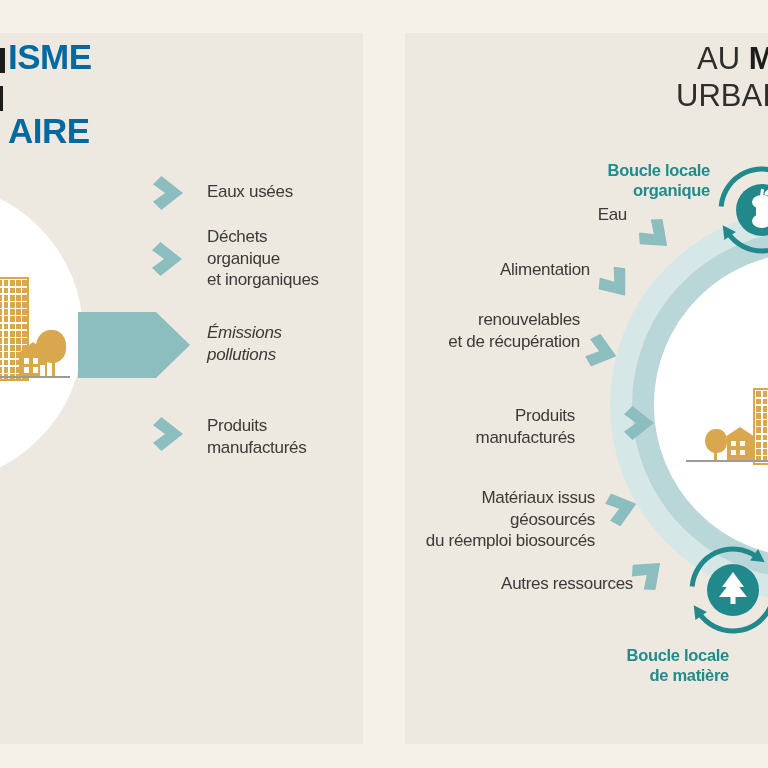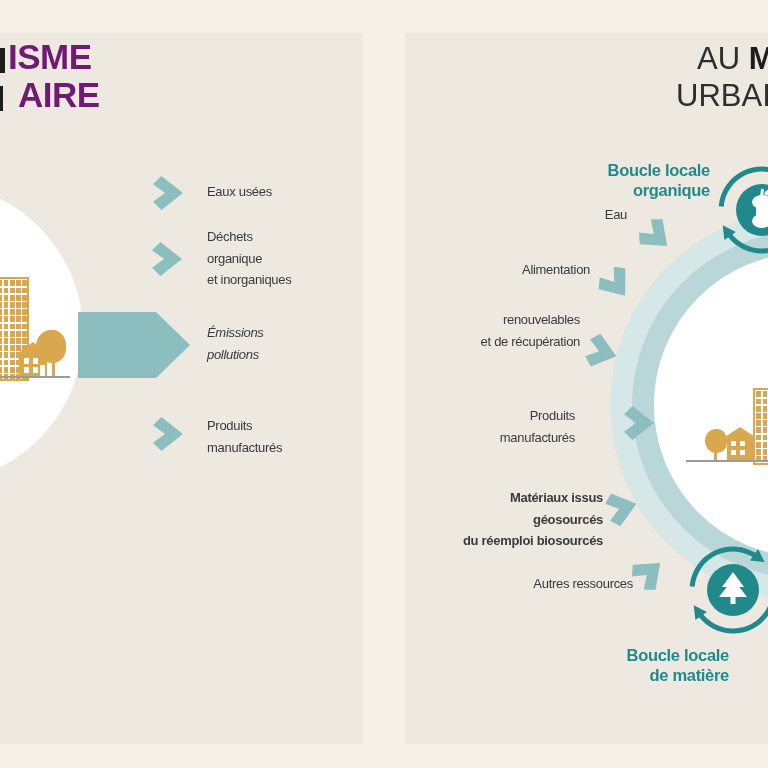--- a/index.html
+++ b/index.html
@@ -4,32 +4,32 @@
 <style>
   html,body{margin:0;padding:0;background:#f5f1e8;}
   .stage{position:relative;width:768px;height:768px;background:#f5f1e8;overflow:hidden;
          font-family:"Liberation Sans",sans-serif;}
   .panel{position:absolute;top:33px;height:711px;background:#eee9e0;}
   .panel.lp{left:0;width:363px;}
   .panel.rp{left:405px;width:363px;}
   svg.art{position:absolute;left:0;top:0;z-index:1;}
 
   
-  .ltitle{position:absolute;left:0;top:38px;z-index:3;color:#701a75;font-weight:bold;
+  .ltitle{position:absolute;left:0;top:38px;z-index:3;color:#0369a1;font-weight:bold;
           font-size:35px;line-height:38px;letter-spacing:-0.5px;}
   .ltitle .l1{padding-left:8px;display:block;}
-  .ltitle .l2{padding-left:18px;display:block;}
+  .ltitle .l2{padding-left:8px;display:block;margin-top:36px;}
   .sliver{position:absolute;background:#1d1d1b;z-index:3;}
   .rtitle{position:absolute;top:40px;left:676px;z-index:3;color:#2e2e2d;font-size:31px;
           line-height:37px;white-space:nowrap;}
   .rtitle .row1{display:block;padding-left:21px;}
   .rtitle b{color:#1d1d1b;}
 
   
-  .txt{position:absolute;z-index:3;color:#3a3a39;font-size:13px;line-height:21.5px;
+  .txt{position:absolute;z-index:3;color:#3a3a39;font-size:17px;line-height:21.5px;
        letter-spacing:-0.3px;white-space:nowrap;}
   .txt span{display:block;}
   .txt.ra{text-align:right;}
   .teal{color:#1f8b8c;font-weight:bold;font-size:16.5px;line-height:20px;}
 
   
   .chev{position:absolute;z-index:3;width:30px;height:34px;background:#8cbec0;
         clip-path:polygon(28% 0%,100% 50%,28% 100%,0% 76%,40% 50%,0% 24%);}
 
   
@@ -179,21 +179,21 @@
     <span>et de récupération</span>
   </div>
   <div class="chev" style="left:587px;top:335px;transform:rotate(16deg);"></div>
 
   <div class="txt ra" style="right:193px;top:405px;">
     <span>Produits</span>
     <span>manufacturés</span>
   </div>
   <div class="chev" style="left:624px;top:406px;"></div>
 
-  <div class="txt ra" style="right:165px;top:487px;font-weight:bold;">
+  <div class="txt ra" style="right:173px;top:487px;">
     <span>Matériaux issus</span>
     <span>géosourcés</span>
     <span>du réemploi biosourcés</span>
   </div>
   <div class="chev" style="left:607px;top:491px;transform:rotate(-16deg);"></div>
 
   <div class="txt ra" style="right:135px;top:573px;">
     <span>Autres ressources</span>
   </div>
   <div class="chev" style="left:634px;top:556px;transform:rotate(-42deg);"></div>

